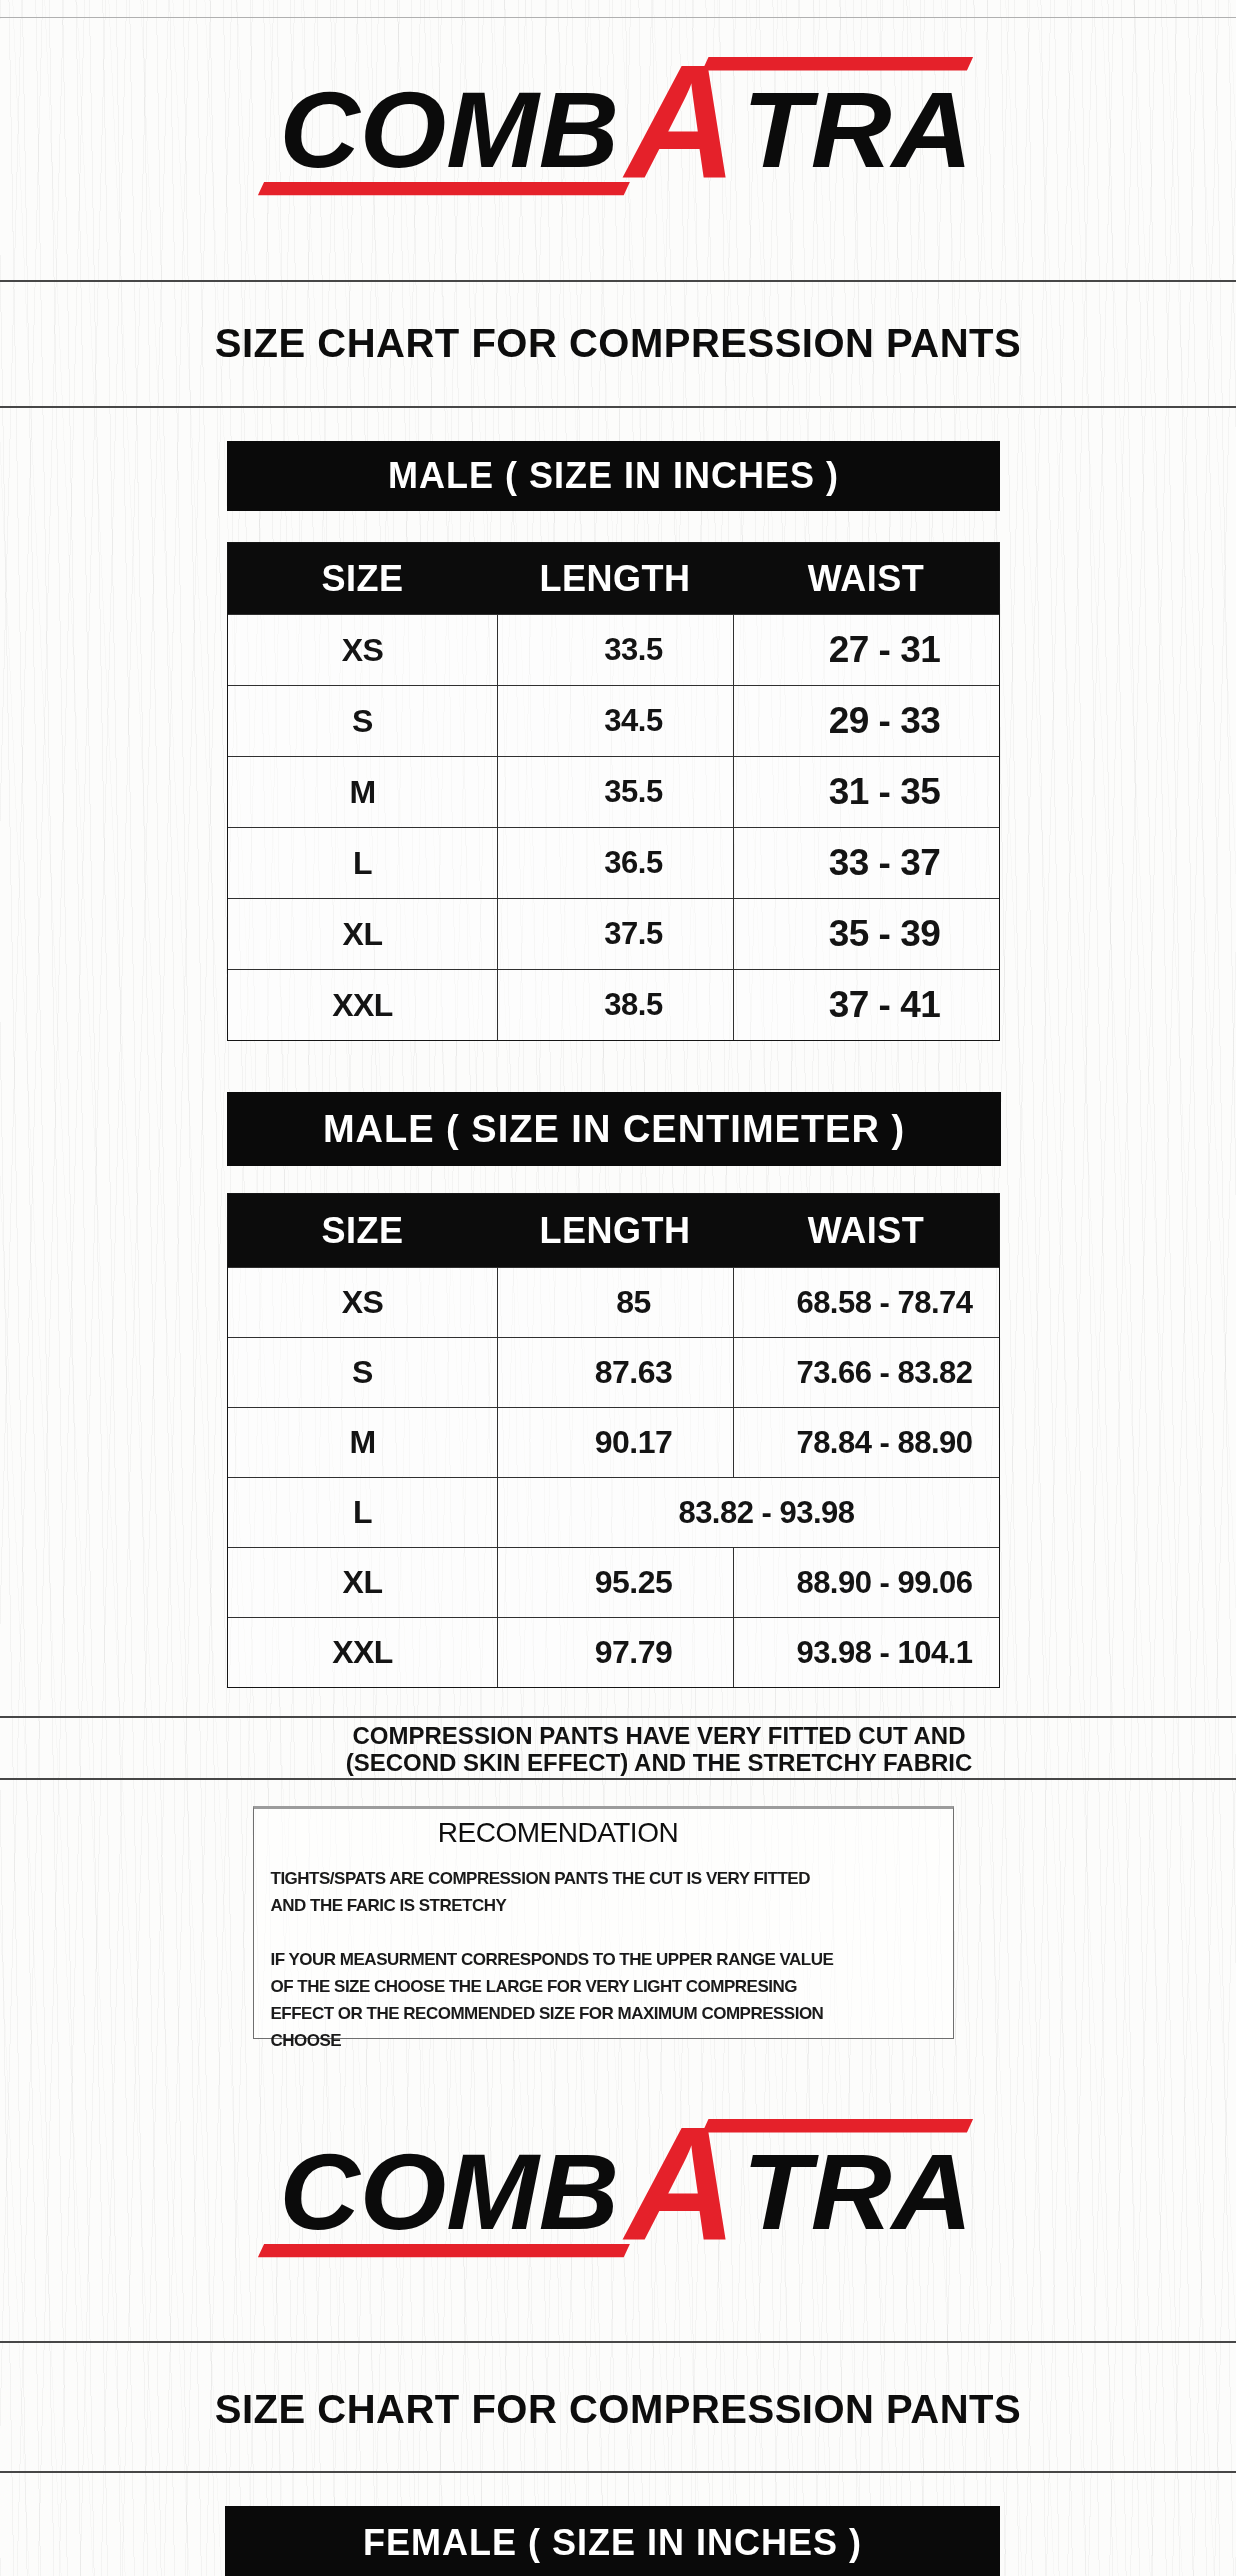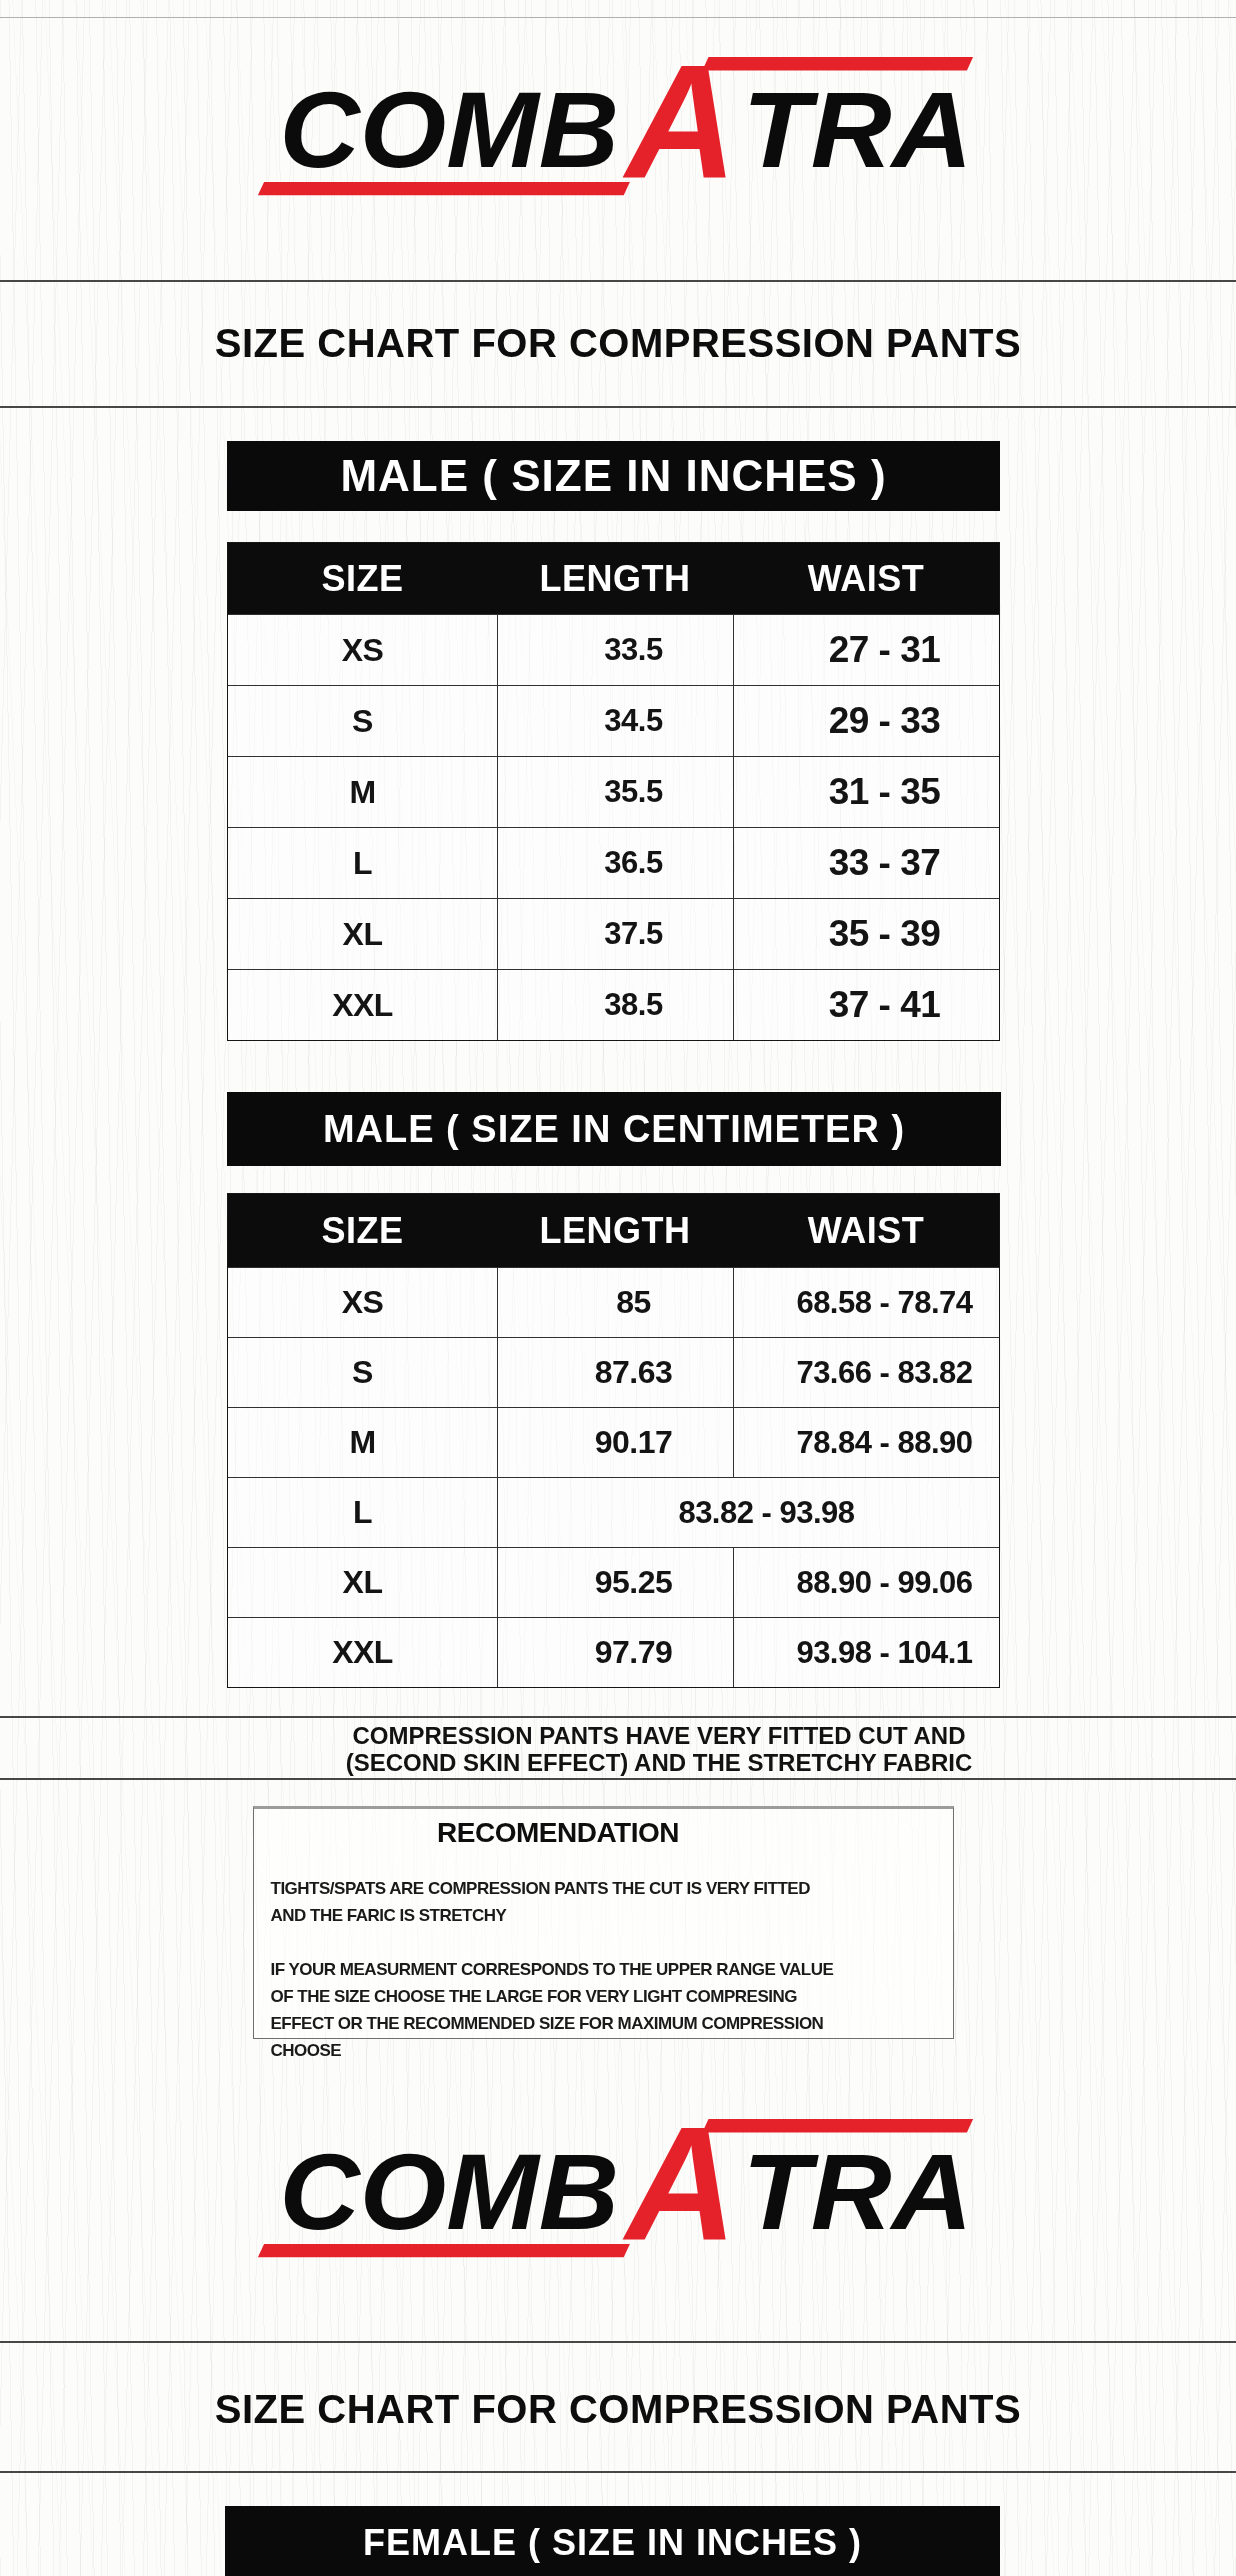--- a/index.html
+++ b/index.html
@@ -50,22 +50,22 @@
   .note div{white-space:nowrap;}
   .n1{font-size:24px; line-height:27px;}
   
   .rbox{
     position:absolute; box-sizing:border-box;
     background:rgba(255,255,255,0.6);
     border:1.5px solid #6f6f6f; border-top:3.6px solid #9c9c9c;
     padding:8.2px 15.5px 0 16.5px;
   }
   .rtitle{
-    text-align:center; font-weight:bold; font-size:28px; letter-spacing:-0.5px;
-    margin-bottom:26px; position:relative; left:-46px; color:#0e0e0e;
+    text-align:center; font-weight:normal; font-size:28px; letter-spacing:-0.5px;
+    margin-bottom:16px; position:relative; left:-46px; color:#0e0e0e;
   }
   .rline{font-weight:bold; letter-spacing:-0.5px; white-space:nowrap; color:#1a1a1a;}
   .b1 .rline{font-size:17px; line-height:27px;}
   .rline.gap{margin-top:27px;}
   
   .logo{position:absolute;}
   .lg-black{font-family:"Liberation Sans",sans-serif; font-style:italic; font-weight:bold; fill:#0b0b0b;}
   .lg-red{font-family:"Liberation Sans",sans-serif; font-style:italic; font-weight:bold; fill:var(--red,#e5212a);}
   .redbar{fill:var(--red,#e5212a);}
 </style>
@@ -83,21 +83,21 @@
       <text class="lg-black" x="42" y="219" font-size="210" textLength="661" lengthAdjust="spacingAndGlyphs">COMB</text>
       <text class="lg-red" x="716" y="240" font-size="314" textLength="216" lengthAdjust="spacingAndGlyphs">A</text>
       <text class="lg-black" x="943" y="219" font-size="210" textLength="448" lengthAdjust="spacingAndGlyphs">TRA</text>
     </svg>
   </div>
 
   <div class="rule" style="top:280px"></div>
   <h1 class="title" style="top:315px; margin:0">SIZE CHART FOR COMPRESSION PANTS</h1>
   <div class="rule" style="top:406px"></div>
 
-  <div class="banner" style="left:227px; top:441px; width:773px; height:70px; font-size:44px">MALE ( SIZE IN INCHES )</div>
+  <div class="banner" style="left:227px; top:441px; width:773px; height:70px; font-size:36px">MALE ( SIZE IN INCHES )</div>
 
   <div class="tbl t1 male" style="left:227px; top:542px; width:773px">
     <div class="thead" style="height:71px">
       <div class="hc c1">SIZE</div>
       <div class="hc c2">LENGTH</div>
       <div class="hc c3">WAIST</div>
     </div>
     <div>
 
     <div class="trow">

